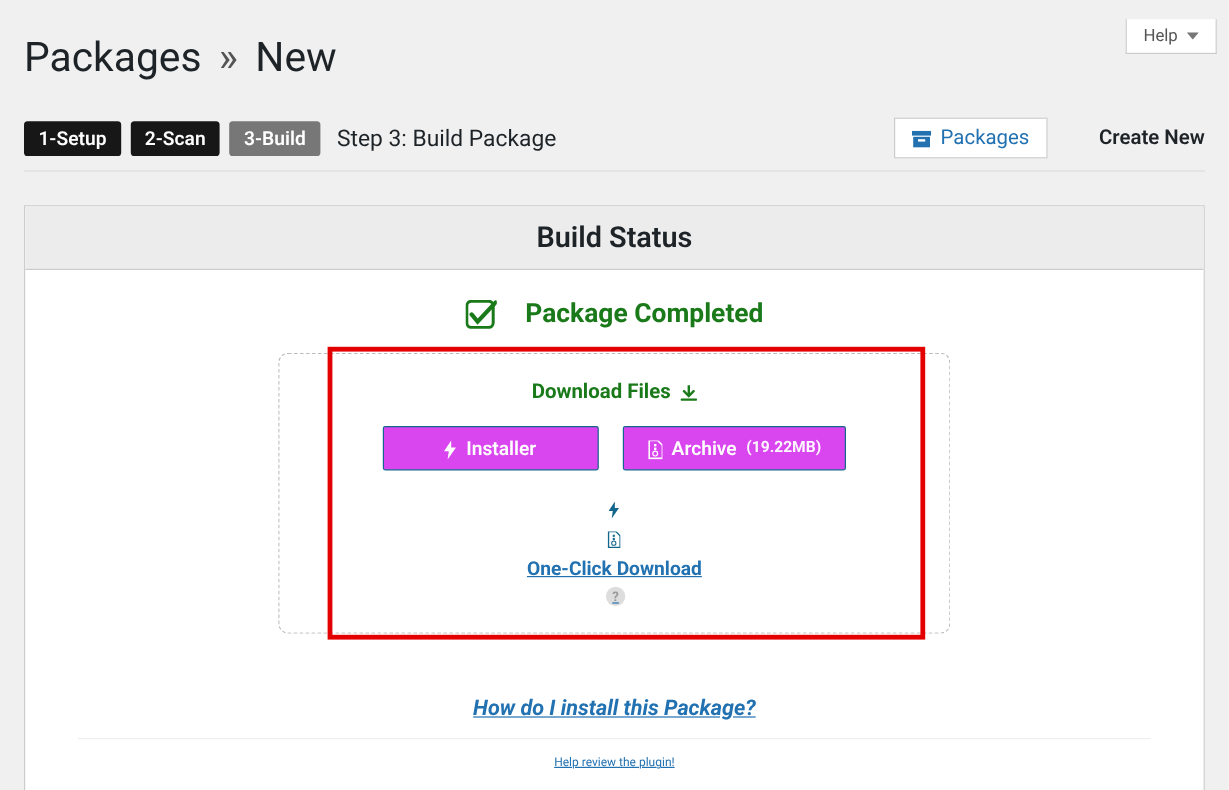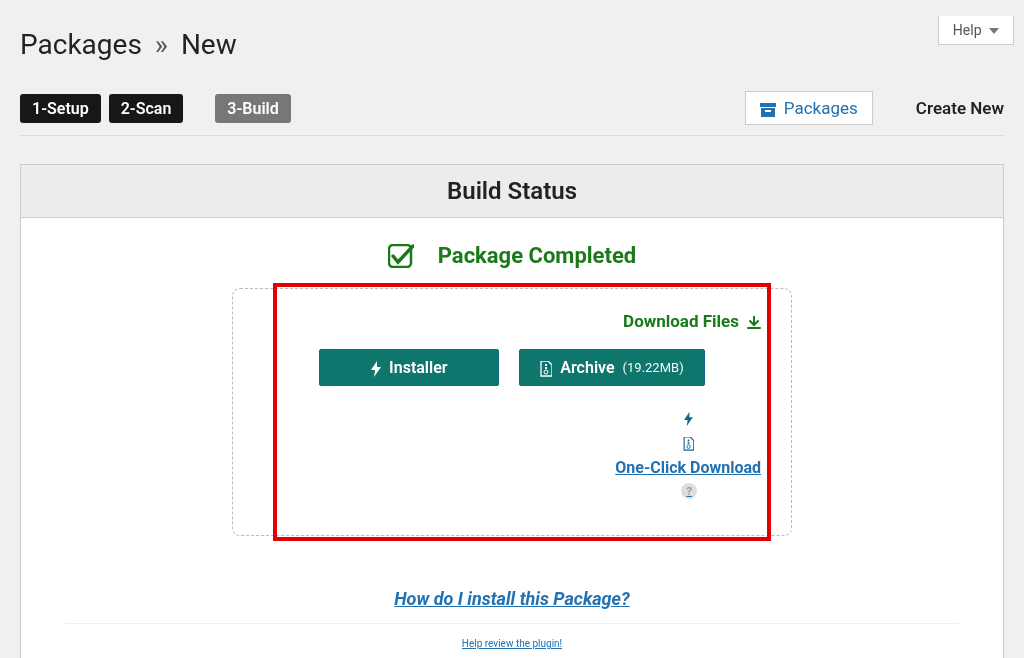--- a/index.html
+++ b/index.html
@@ -2,49 +2,49 @@
 <html><head>
 <meta charset="utf-8">
 <style>
   * { box-sizing: border-box; margin: 0; padding: 0; }
   body { font-family: -apple-system, BlinkMacSystemFont, "Segoe UI", Roboto, sans-serif; background: #f0f0f1; color: #1d2327; }
   .wrap { padding: 0 20px 20px; }
 
   .help-tab { position: absolute; top: 16px; right: 10px; background: #fff; border: 1px solid #ccc; border-top: none; padding: 6px 14px; font-size: 14px; color: #555; cursor: pointer; }
   .help-tab .chev { display:inline-block; margin-left:4px; }
 
-  .breadcrumb { font-size: 28px; font-weight: 400; color: #1d2327; padding: 28px 0 20px; }
+  .breadcrumb { font-size: 34px; font-weight: 400; color: #1d2327; padding: 28px 0 20px; }
   .breadcrumb .sep { margin: 0 6px; color: #555; }
 
   .toolbar { display: flex; align-items: center; justify-content: space-between; margin-top: 10px; padding-bottom: 10px; border-bottom: 1px solid #dcdcde; }
   .steps { display: flex; align-items: center; gap: 8px; }
   .step { background: #ccc; color: #fff; border-radius: 3px; padding: 5px 12px; font-size: 16px; font-weight: 600; }
   .step.disabled { background: #000000; color: #fff; opacity: .9; }
-  .step.active { background: #777; color: #fff; margin-left: 24px; }
+  .step.active { background: #777; color: #fff; }
   .step-title { font-size: 19px; color: #1d2327; margin-left: 6px; }
 
   .right-actions { display: flex; align-items: center; gap: 14px; }
   .pkg-btn { border: 1px solid #ccc; background: #fff; padding: 6px 14px; color: #2271b1; font-size: 17px; display: inline-flex; align-items: center; gap: 8px; cursor: pointer; }
   .create-new { font-size: 17px; font-weight: 600; color: #1d2327; cursor: pointer; margin-left: 29px; }
 
   .panel { margin-top: 28px; border: 1px solid #ccc; border-radius: 0; background: #fff; overflow: hidden; }
   .panel-header { background: #ececec; border-bottom: 1px solid #ccc; text-align: center; padding: 12px; font-size: 24px; font-weight: 600; }
 
   .panel-body { padding: 24px 24px 16px; text-align: center; }
   .pkg-completed { color: #1a7a1a; font-size: 22px; font-weight: 700; display: inline-flex; align-items: center; gap: 24px; }
   .process-time { color: #888; font-size: 13px; margin-top: 6px; }
 
   .download-box-wrap { margin: 20px auto 0; width: 560px; position: relative; }
-  .download-box { border: 1px dashed #bbb; border-radius: 8px; padding: 22px 30px 36px; position: relative; text-align: right; }
+  .download-box { border: 1px dashed #bbb; border-radius: 8px; padding: 22px 30px 22px; position: relative; }
   .red-highlight { position: absolute; top: -6px; left: 40px; right: 20px; bottom: -6px; border: 4px solid #e30000; pointer-events: none; }
   .download-title { color: #1a7a1a; font-weight: 700; font-size: 17px; display: inline-flex; align-items: center; gap: 8px; }
 
   .dl-buttons { display: flex; gap: 20px; justify-content: center; margin-top: 18px; }
-  .dl-btn { background: #0f766e; color: #fff; border: 1px solid #13668c; padding: 8px 20px; font-size: 16px; font-weight: 600; display: inline-flex; align-items: center; gap: 8px; cursor: pointer; border-radius: 2px; min-width: 180px; justify-content: center; }
-  .dl-btn .size { font-weight: 400; font-size: 13px; opacity: .95; }
+  .dl-btn { background: #d946ef; color: #fff; border: 1px solid #13668c; padding: 8px 20px; font-size: 16px; font-weight: 600; display: inline-flex; align-items: center; gap: 8px; cursor: pointer; border-radius: 2px; min-width: 180px; justify-content: center; }
+  .dl-btn .size { font-weight: 700; font-size: 13px; opacity: .95; }
 
   .one-click { margin-top: 22px; color: #2271b1; font-weight: 700; font-size: 16px; display: inline-flex; align-items: center; gap: 6px; text-decoration: underline; cursor: pointer; flex-direction: column; }
   .one-click .help-q { width: 16px; height: 16px; border-radius: 50%; background: #ddd; color: #999; font-size: 11px; display: inline-flex; align-items: center; justify-content: center; text-decoration: none; margin-left: 2px; }
   .one-click .ic { color: #13668c; }
 
   .install-link { display: block; margin: 52px auto 14px; color: #2271b1; font-style: italic; font-weight: 700; font-size: 18px; text-decoration: underline; cursor: pointer; }
 
   .divider { border: none; border-top: 1px solid #eee; margin: 14px 20px; }
   .review-link { display: block; text-align: center; color: #2271b1; font-size: 10px; text-decoration: underline; cursor: pointer; padding-bottom: 8px; }
 
@@ -69,20 +69,21 @@
     <span>Packages</span>
     <span class="sep">»</span>
     <span>New</span>
   </div>
 
   <div class="toolbar">
     <div class="steps">
       <span class="step disabled">1-Setup</span>
       <span class="step disabled">2-Scan</span>
       <span class="step active">3-Build</span>
+      <span class="step-title">Step 3: Build Package</span>
     </div>
     <div class="right-actions">
       <span class="pkg-btn">
         <span>
           <svg width="16" height="14" viewBox="0 0 16 14">
               <rect x="0" y="0" width="16" height="4" fill="#2271b1"></rect>
               <rect x="1" y="5" width="14" height="9" fill="#2271b1"></rect>
               <rect x="5" y="7" width="6" height="2" fill="#fff"></rect>
             </svg>
         </span>

